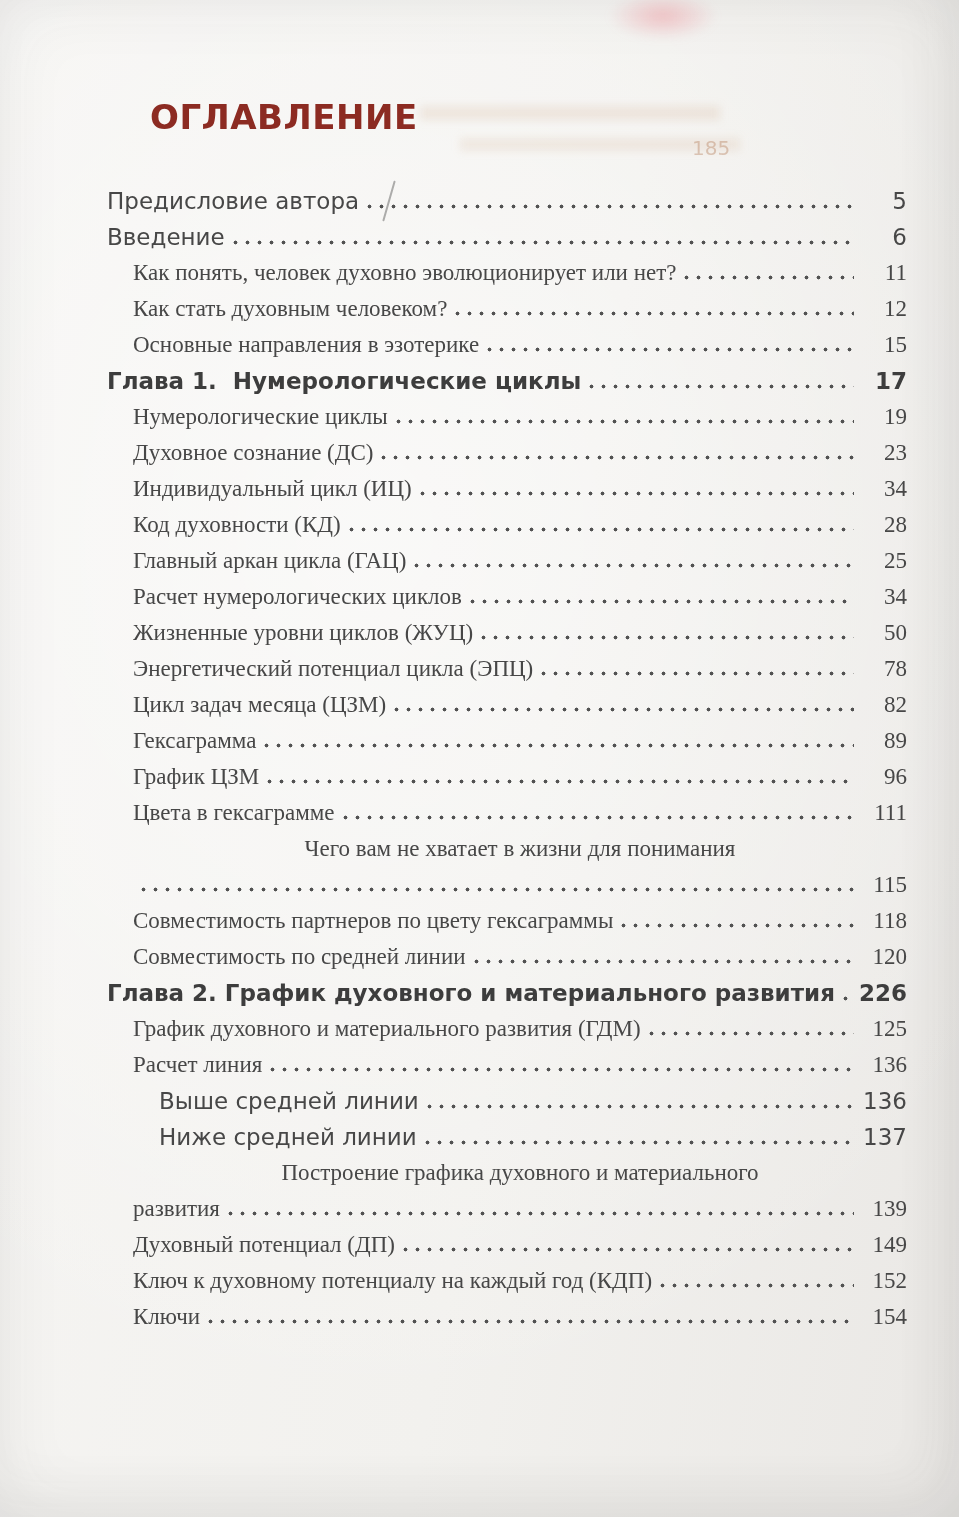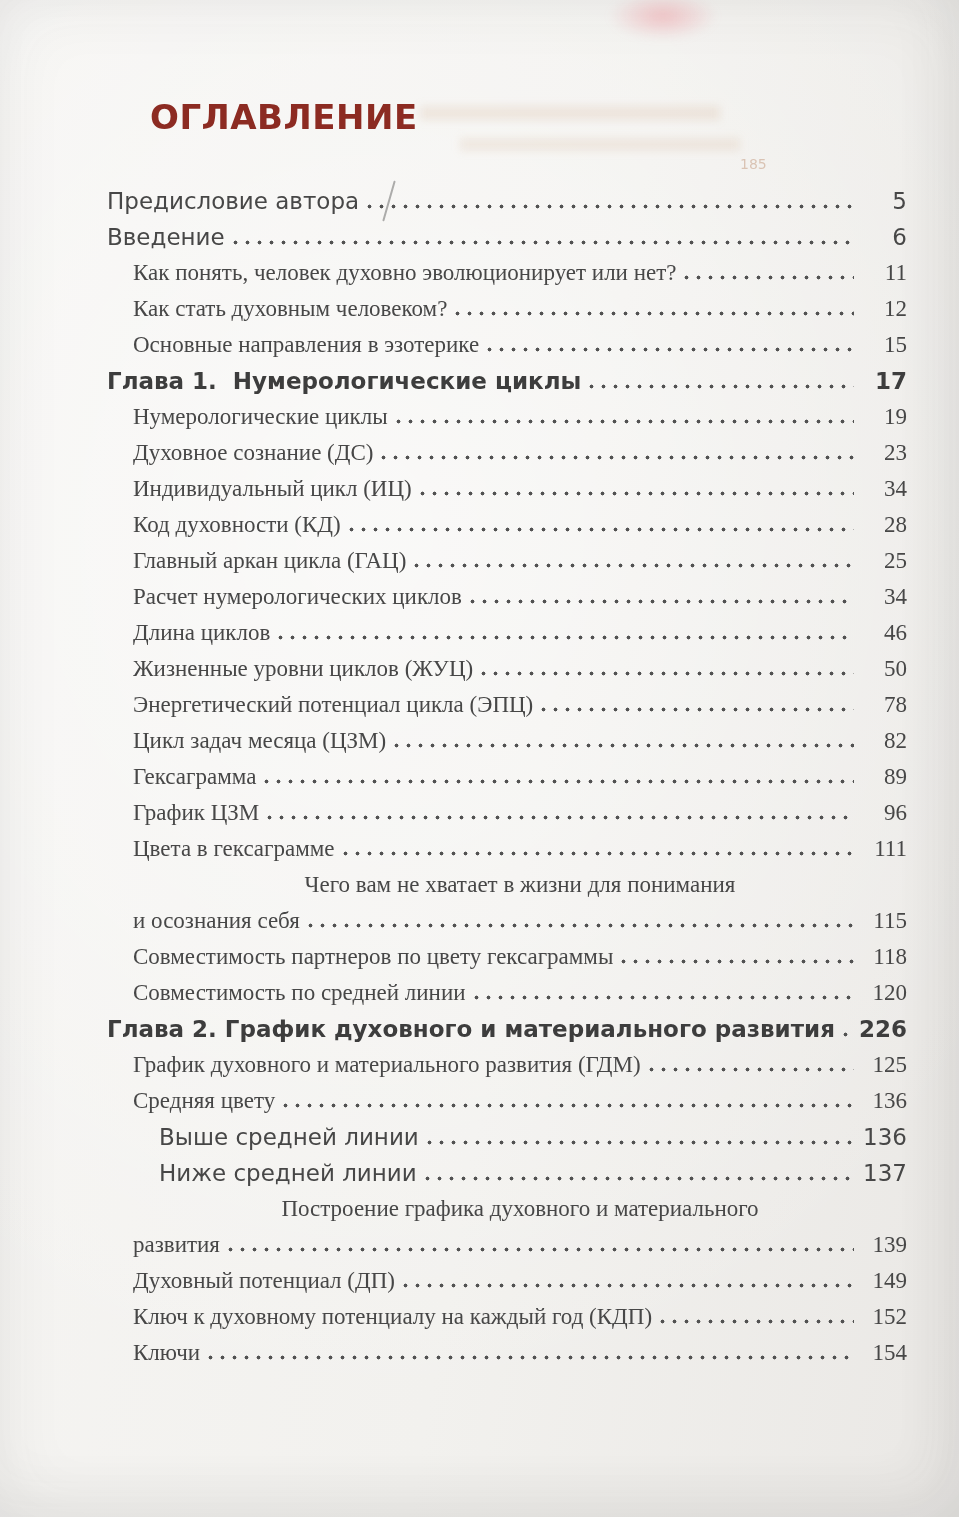--- a/index.html
+++ b/index.html
@@ -62,23 +62,23 @@
     filter: blur(5px); z-index: 1;
   }
   .ghost-bleed {
     position: absolute; left: 420px; top: 100px; width: 340px; height: 58px;
     background:
       linear-gradient(rgba(200,150,110,0.16), rgba(200,150,110,0.16)) 0 6px / 300px 14px no-repeat,
       linear-gradient(rgba(200,150,110,0.14), rgba(200,150,110,0.14)) 40px 38px / 280px 13px no-repeat;
     filter: blur(4px); z-index: 1;
   }
   .ghost-num {
-    position: absolute; left: 740px; top: 136px;
-    font-size: 14px; color: rgba(180,125,90,0.4);
-    filter: blur(0.6px); z-index: 1; margin-top: 20px;
+    position: absolute; left: 692px; top: 136px;
+    font-size: 20px; color: rgba(180,125,90,0.4);
+    filter: blur(0.6px); z-index: 1;
   }
   .scratch {
     position: absolute; left: 388px; top: 180px; width: 2px; height: 42px;
     background: rgba(80,80,80,0.45); transform: rotate(16deg); border-radius: 2px; z-index: 3;
   }
 </style>
 </head>
 <body>
 
 <div class="page">
@@ -144,25 +144,20 @@
         <span class="t-label">Главный аркан цикла (ГАЦ)</span>
         <span class="dots"></span>
         <span class="t-page">25</span>
       </div>
       <div class="toc-row lvl-1">
         <span class="t-label">Расчет нумерологических циклов</span>
         <span class="dots"></span>
         <span class="t-page">34</span>
       </div>
       <div class="toc-row lvl-1">
-        <span class="t-label">Длина циклов</span>
-        <span class="dots"></span>
-        <span class="t-page">46</span>
-      </div>
-      <div class="toc-row lvl-1">
         <span class="t-label">Жизненные уровни циклов (ЖУЦ)</span>
         <span class="dots"></span>
         <span class="t-page">50</span>
       </div>
       <div class="toc-row lvl-1">
         <span class="t-label">Энергетический потенциал цикла (ЭПЦ)</span>
         <span class="dots"></span>
         <span class="t-page">78</span>
       </div>
       <div class="toc-row lvl-1">
@@ -182,21 +177,20 @@
       </div>
       <div class="toc-row lvl-1">
         <span class="t-label">Цвета в гексаграмме</span>
         <span class="dots"></span>
         <span class="t-page">111</span>
       </div>
       <div class="toc-row lvl-1">
         <span class="t-label">Чего вам не хватает в жизни для понимания</span>
       </div>
       <div class="toc-row lvl-1">
-        <span class="t-label">и осознания себя</span>
         <span class="dots"></span>
         <span class="t-page">115</span>
       </div>
       <div class="toc-row lvl-1">
         <span class="t-label">Совместимость партнеров по цвету гексаграммы</span>
         <span class="dots"></span>
         <span class="t-page">118</span>
       </div>
       <div class="toc-row lvl-1">
         <span class="t-label">Совместимость по средней линии</span>
@@ -207,21 +201,21 @@
         <span class="t-label">Глава 2. График духовного и материального развития</span>
         <span class="dots"></span>
         <span class="t-page">226</span>
       </div>
       <div class="toc-row lvl-1">
         <span class="t-label">График духовного и материального развития (ГДМ)</span>
         <span class="dots"></span>
         <span class="t-page">125</span>
       </div>
       <div class="toc-row lvl-1">
-        <span class="t-label">Средняя цвету</span>
+        <span class="t-label">Расчет линия</span>
         <span class="dots"></span>
         <span class="t-page">136</span>
       </div>
       <div class="toc-row lvl-2">
         <span class="t-label">Выше средней линии</span>
         <span class="dots"></span>
         <span class="t-page">136</span>
       </div>
       <div class="toc-row lvl-2">
         <span class="t-label">Ниже средней линии</span>

